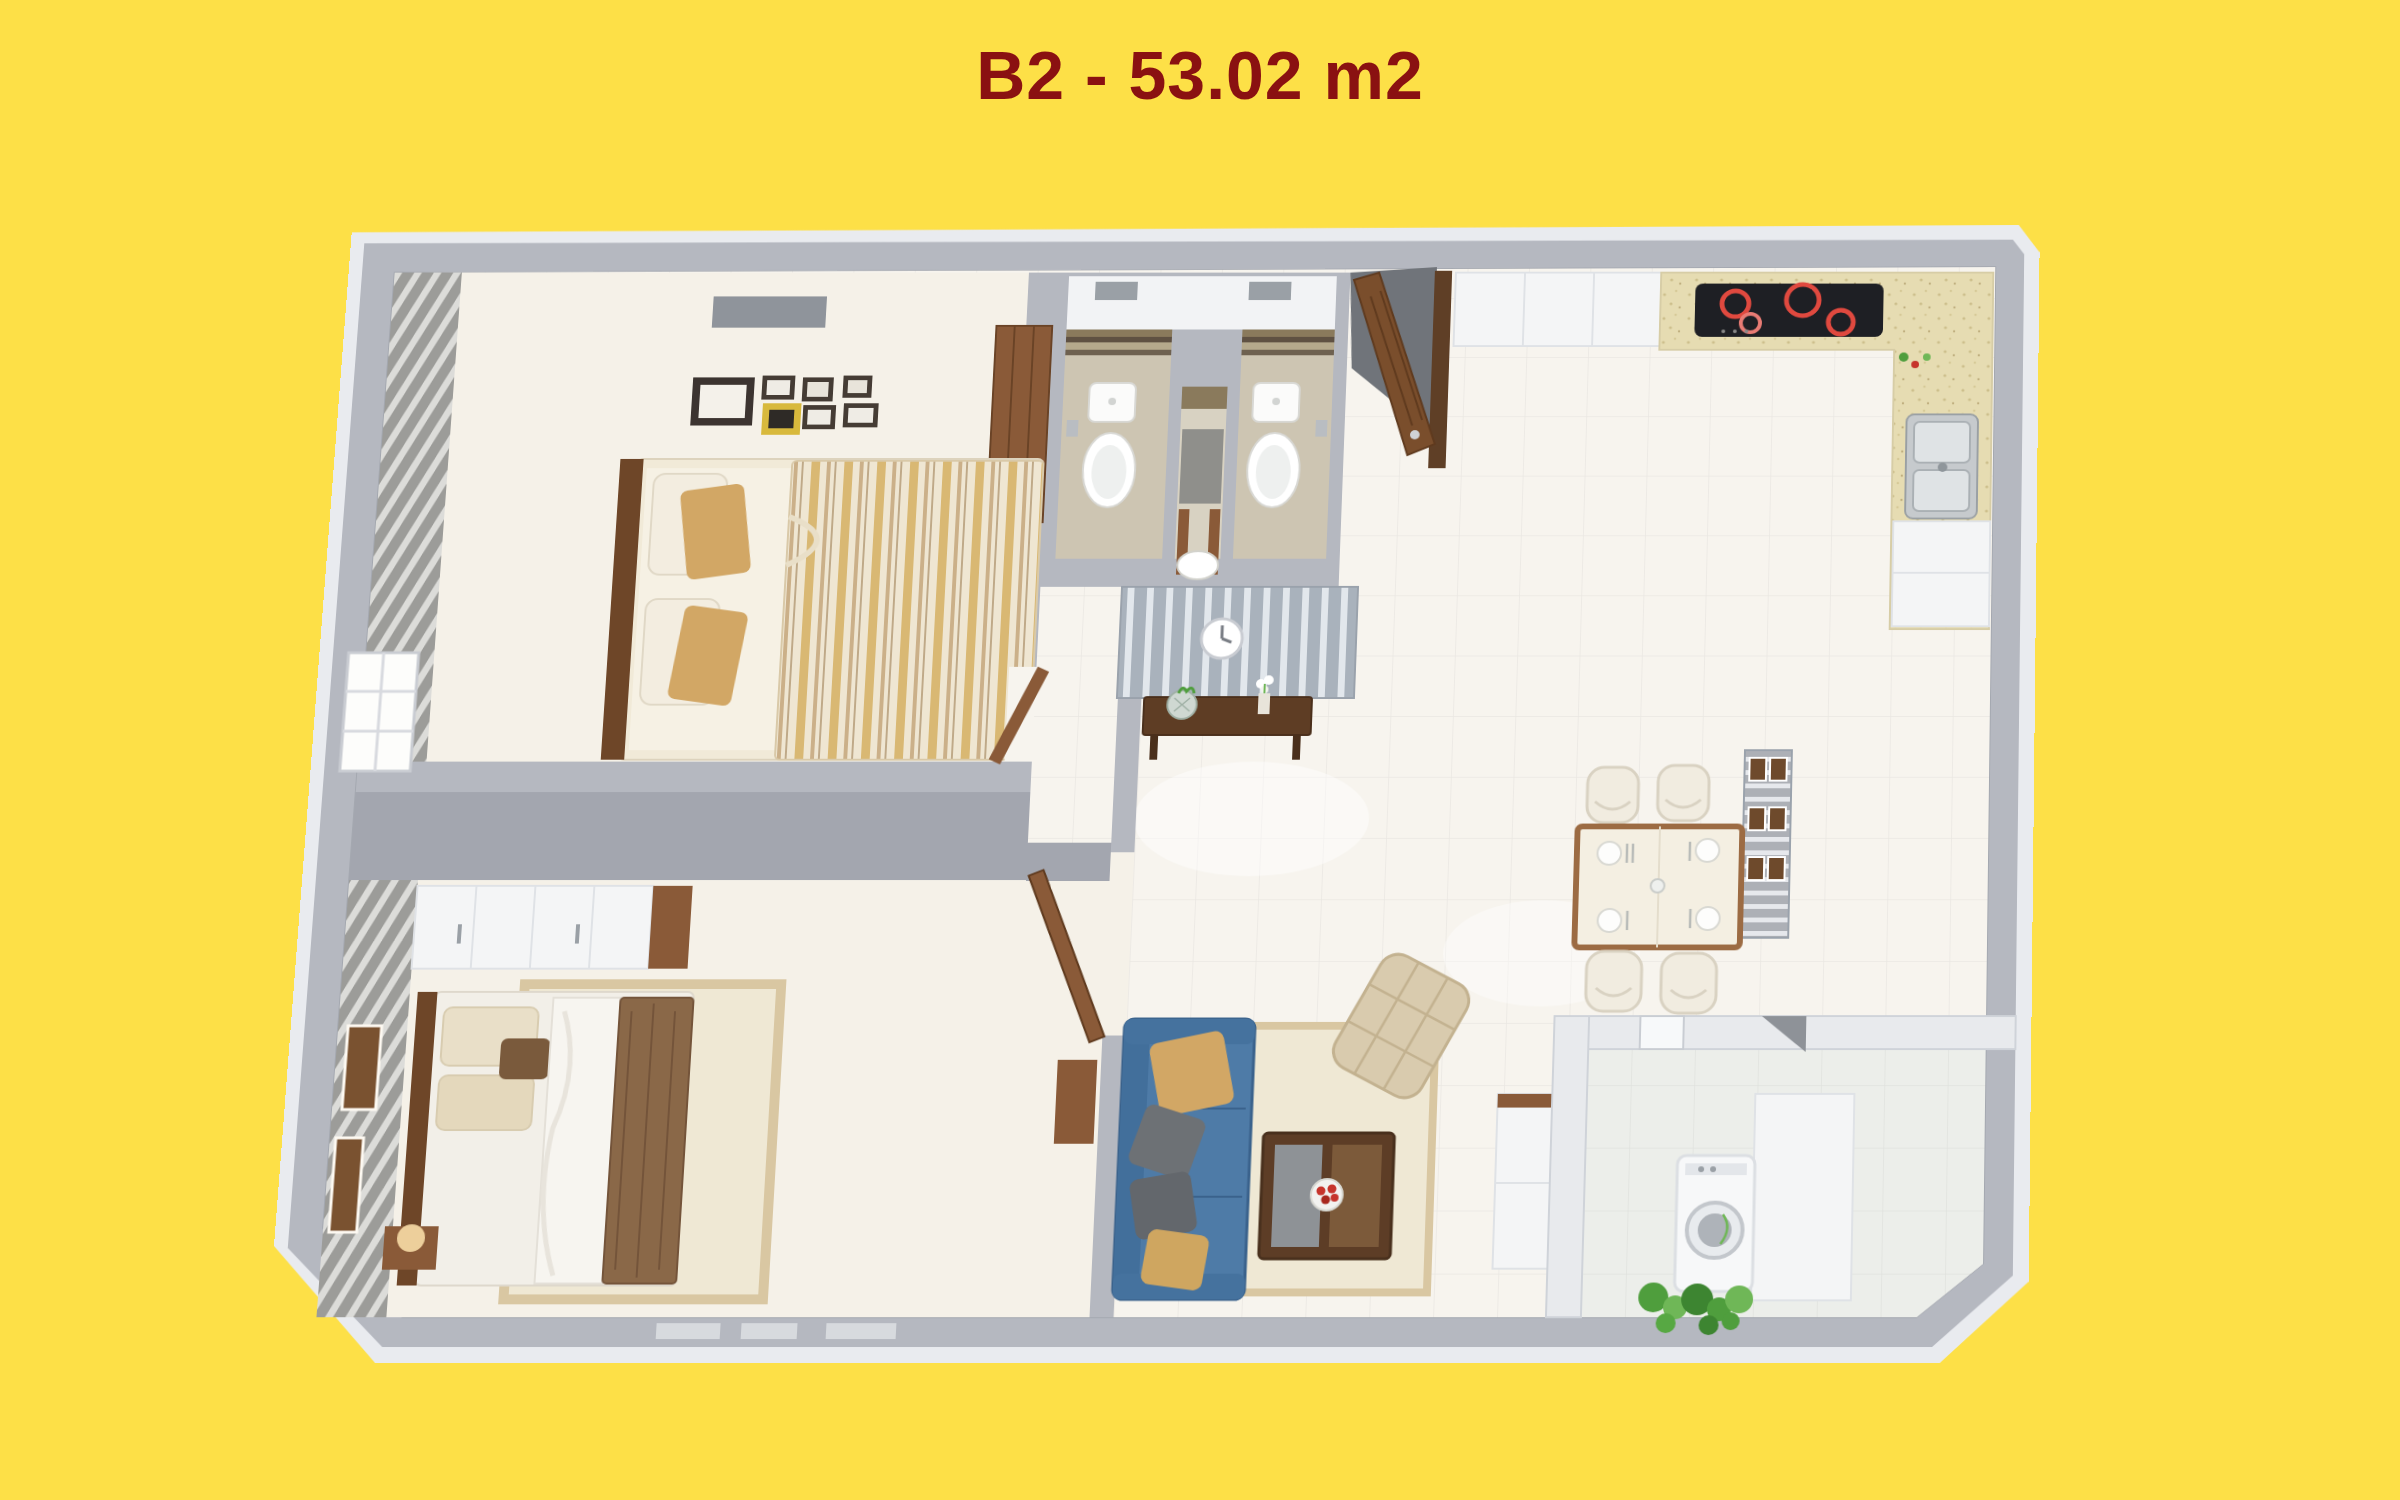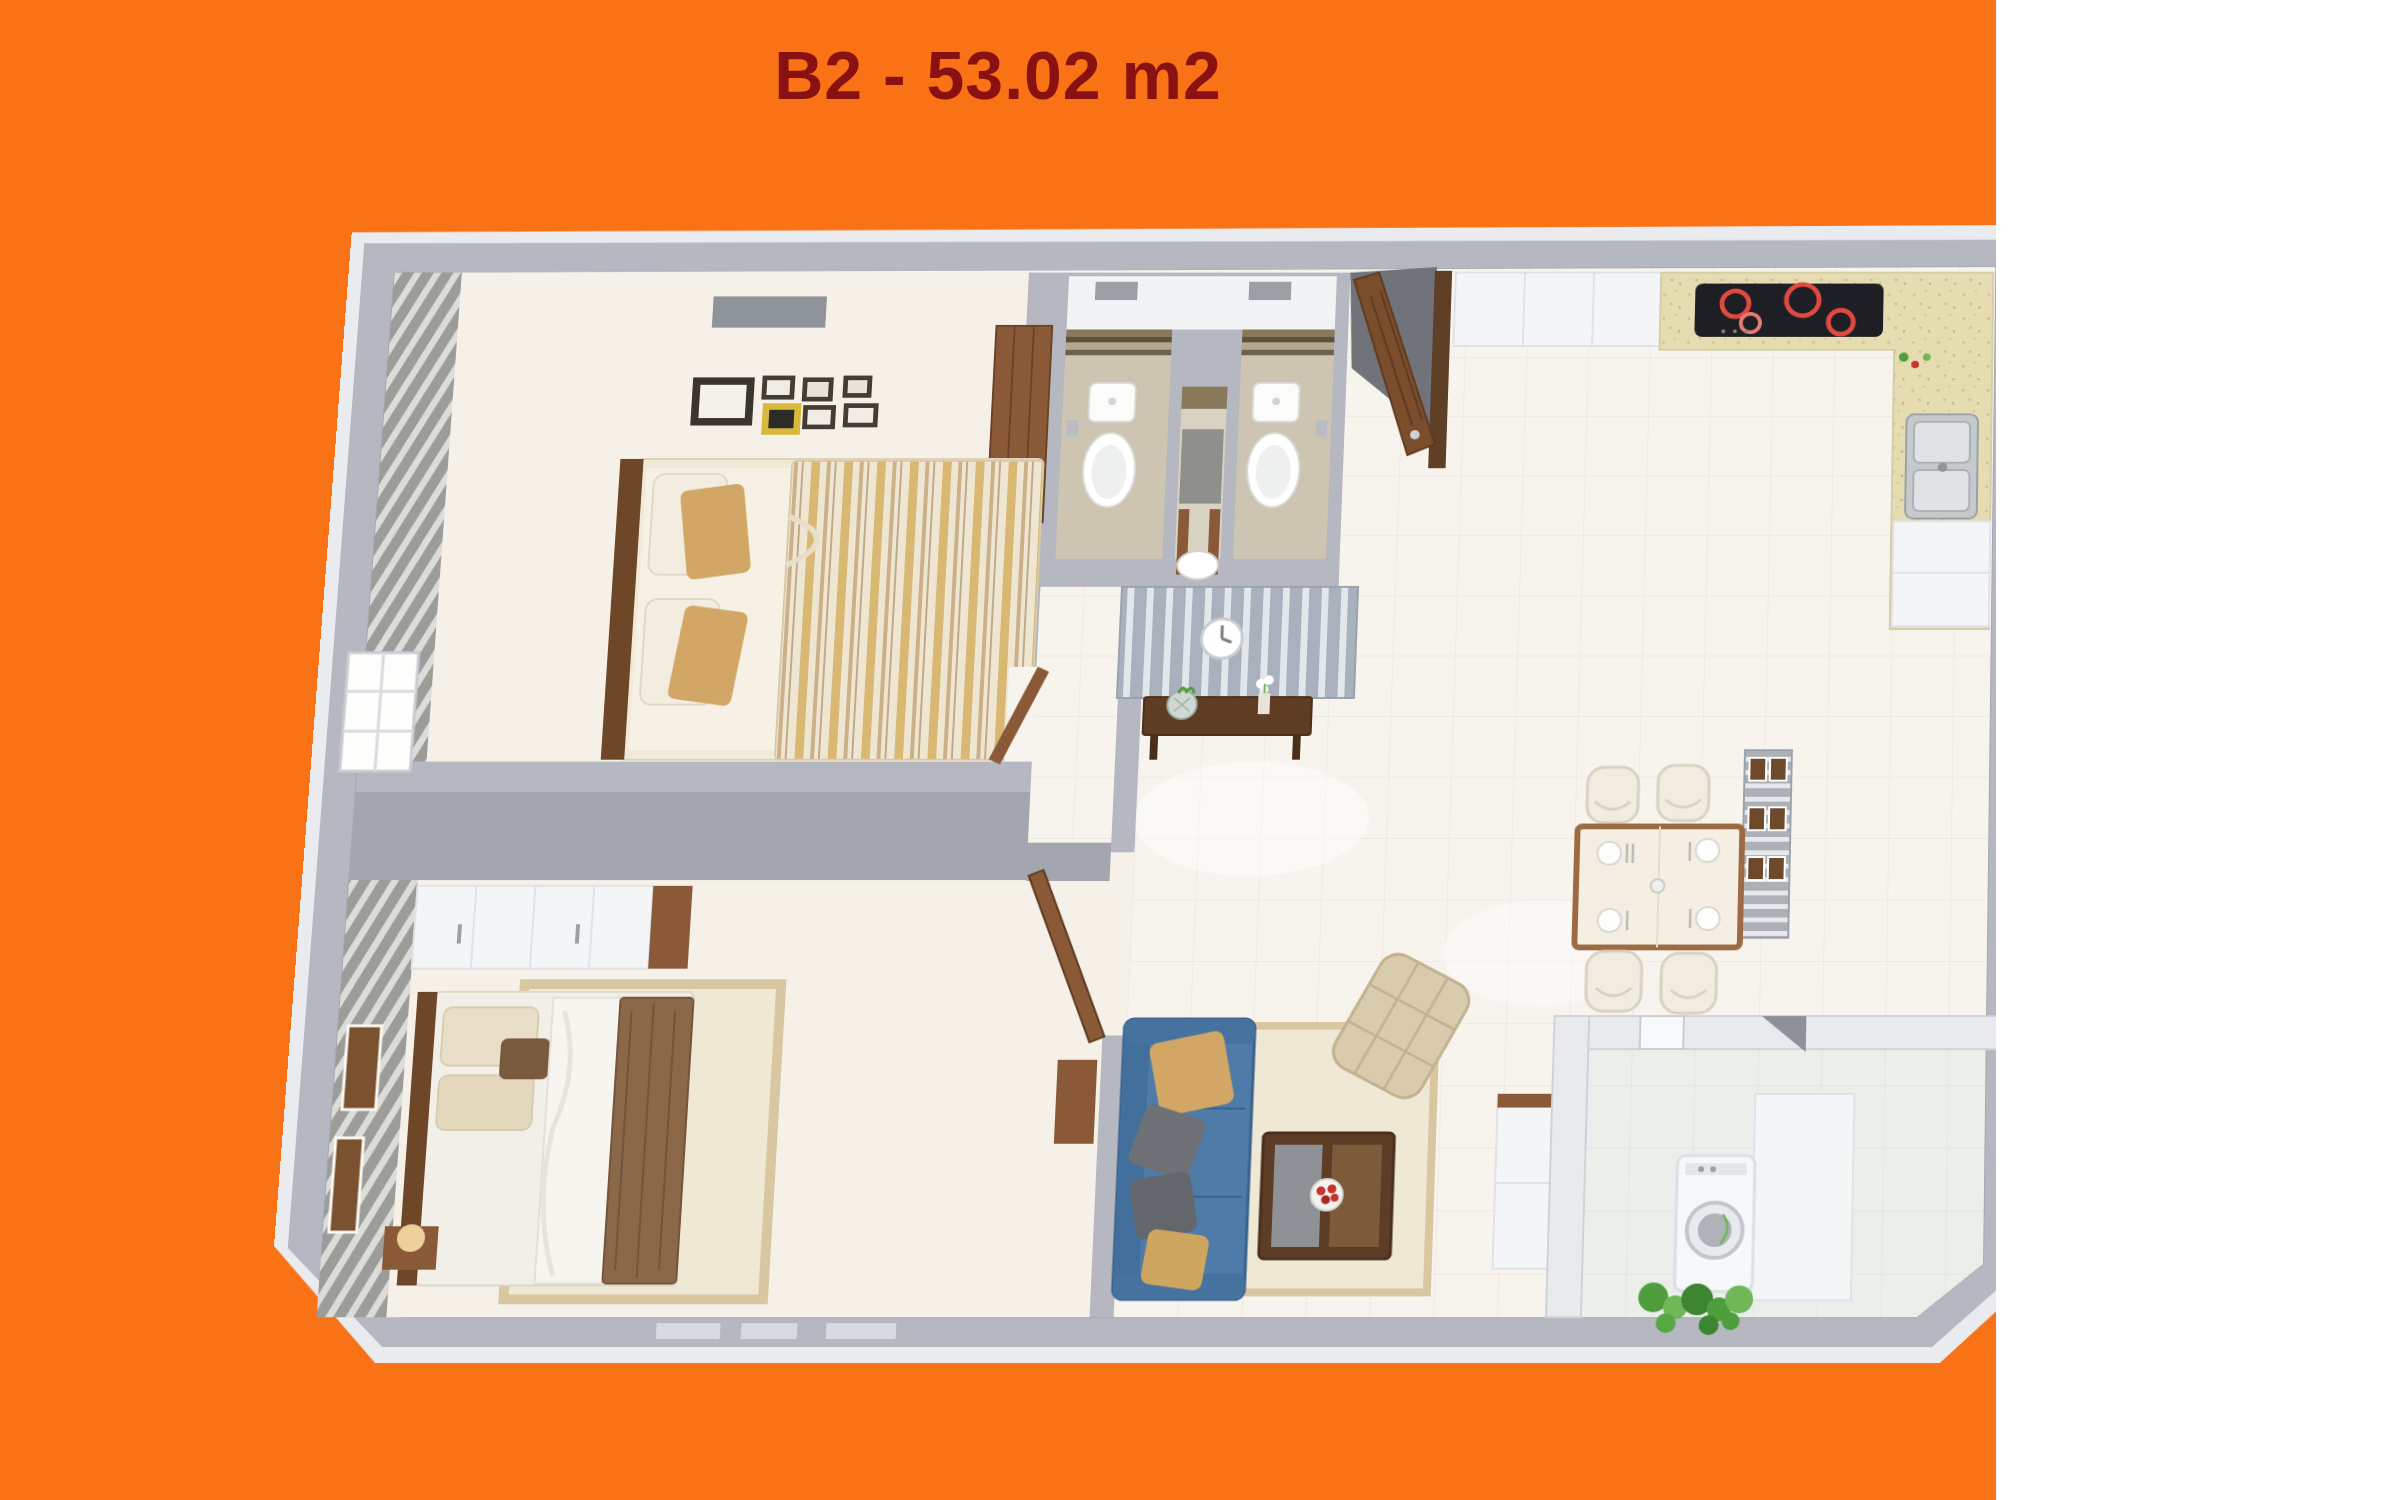--- a/index.html
+++ b/index.html
@@ -1,16 +1,16 @@
 <!DOCTYPE html>
 <html style="--c-title: #8a1111; --c-wall: #b5b8c0; --c-wallDark: #a3a6af; --c-halo: #e9ebef; --c-floor: #f7f4ee; --c-floorWarm: #f5f1e8; --c-bathFloor: #cdc5b2; --c-tileBand: #7b6a50; --c-wood: #8a5a38; --c-woodDark: #6e4628; --c-sofa: #4e7ba7; --c-sofaDark: #3a628c; --c-pillowTan: #d2a765; --c-pillowGray: #6d7175; --c-duvetTan: #d9b873; --c-duvetCream: #efe6d2; --c-blanketBrown: #8a6848; --c-rug: #efe8d4; --c-rugBorder: #d9c7a2; --c-armchair: #d9cbae; --c-counter: #e6dcb2; --c-cooktop: #1e1f24; --c-burnerRed: #e0493f; --c-steel: #c6cacd; --c-plant: #4f9e3d; --c-plantLight: #6fb757; --c-balconyWall: #e8eaed; --c-stripeBlueA: #a9b2bc; --c-stripeBlueB: #e2e7ec; --c-stripeWarmA: #9c9c99; --c-stripeWarmB: #dcdcd9; --c-fruitRed: #c6342c;"><head>
 <meta charset="utf-8">
 <style>
   html,body{margin:0;padding:0;background:#ffffff;}
-  .page{position:relative;width:1996px;height:1500px;background:#f97316;overflow:hidden;
+  .page{position:relative;width:2400px;height:1500px;background:#fde047;overflow:hidden;
         font-family:"Liberation Sans", sans-serif;}
   .title{position:absolute;left:0;right:0;top:36px;text-align:center;margin:0;
          font-size:68px;font-weight:bold;letter-spacing:1px;color:var(--c-title,#8a1111);}
   .plan-wrap{position:absolute;left:280px;top:185px;width:1732px;height:1165px;
              transform:skewX(-2.5deg) perspective(2800px) rotateX(6deg);
              transform-origin:50% 100%;}
   svg{display:block;overflow:visible;}
   .wall{fill:var(--c-wall,#b5b8c0);}
   .wd{fill:var(--c-wood,#8a5a38);}
   .wdd{fill:var(--c-woodDark,#6e4628);}

